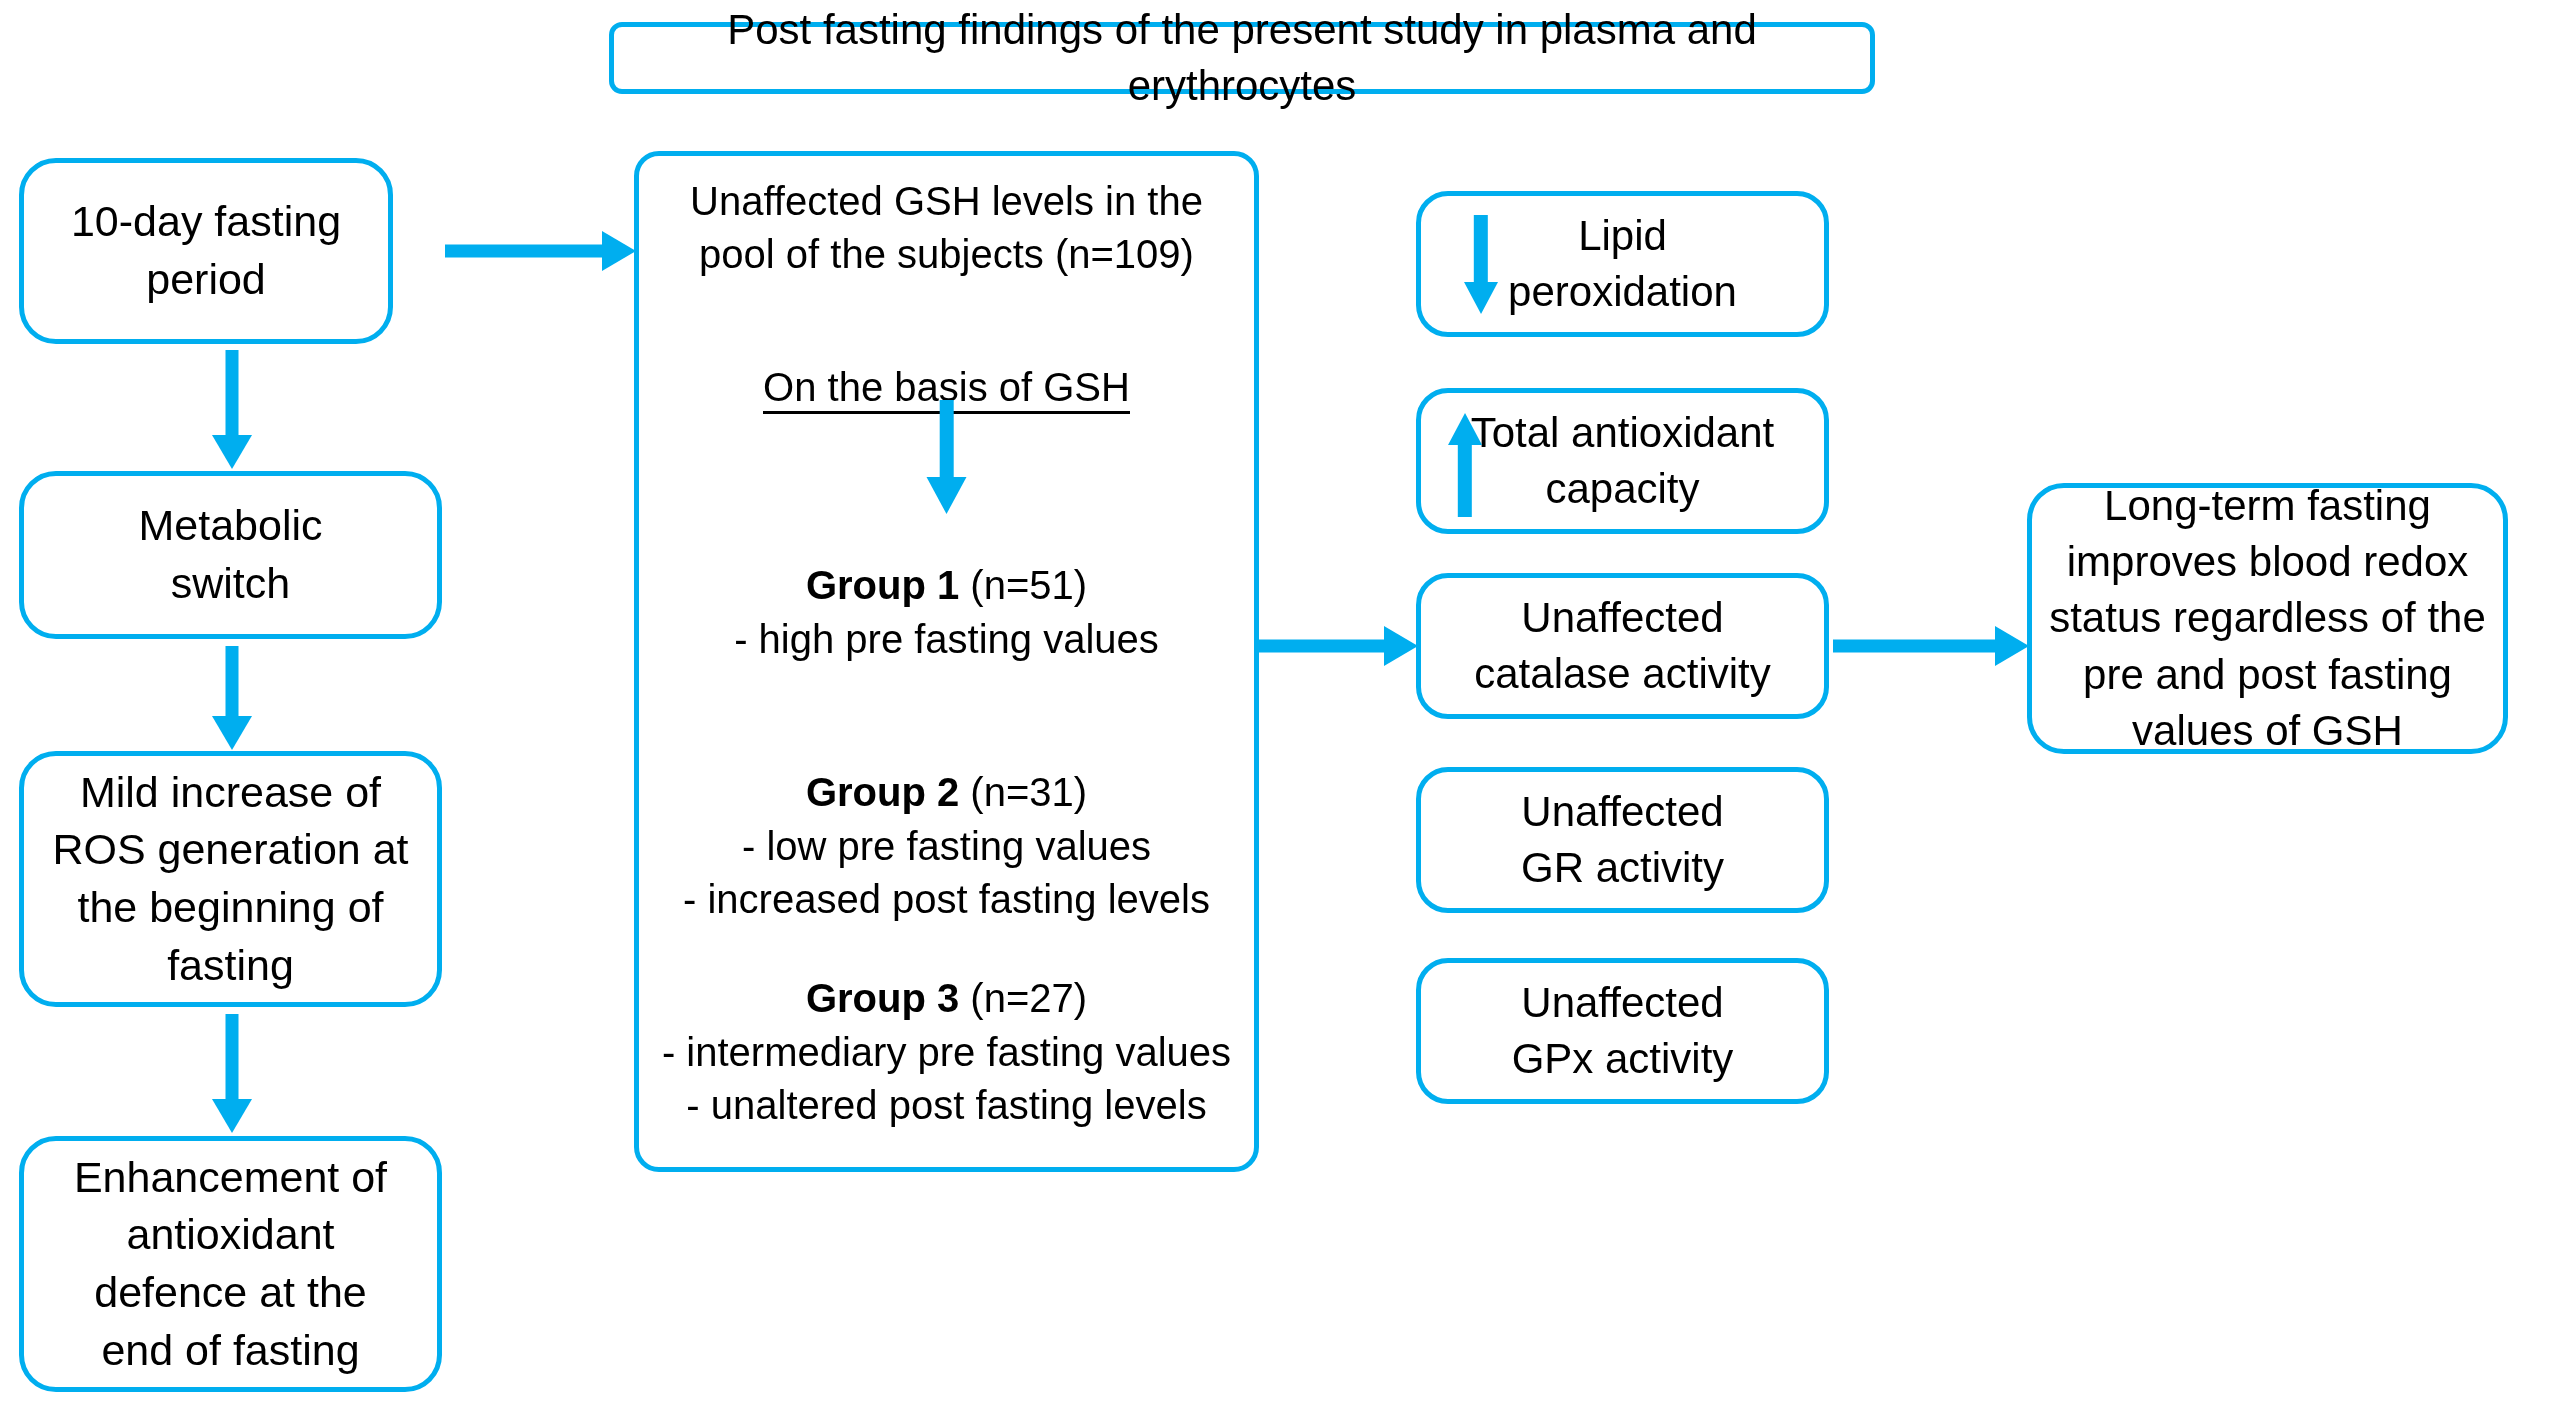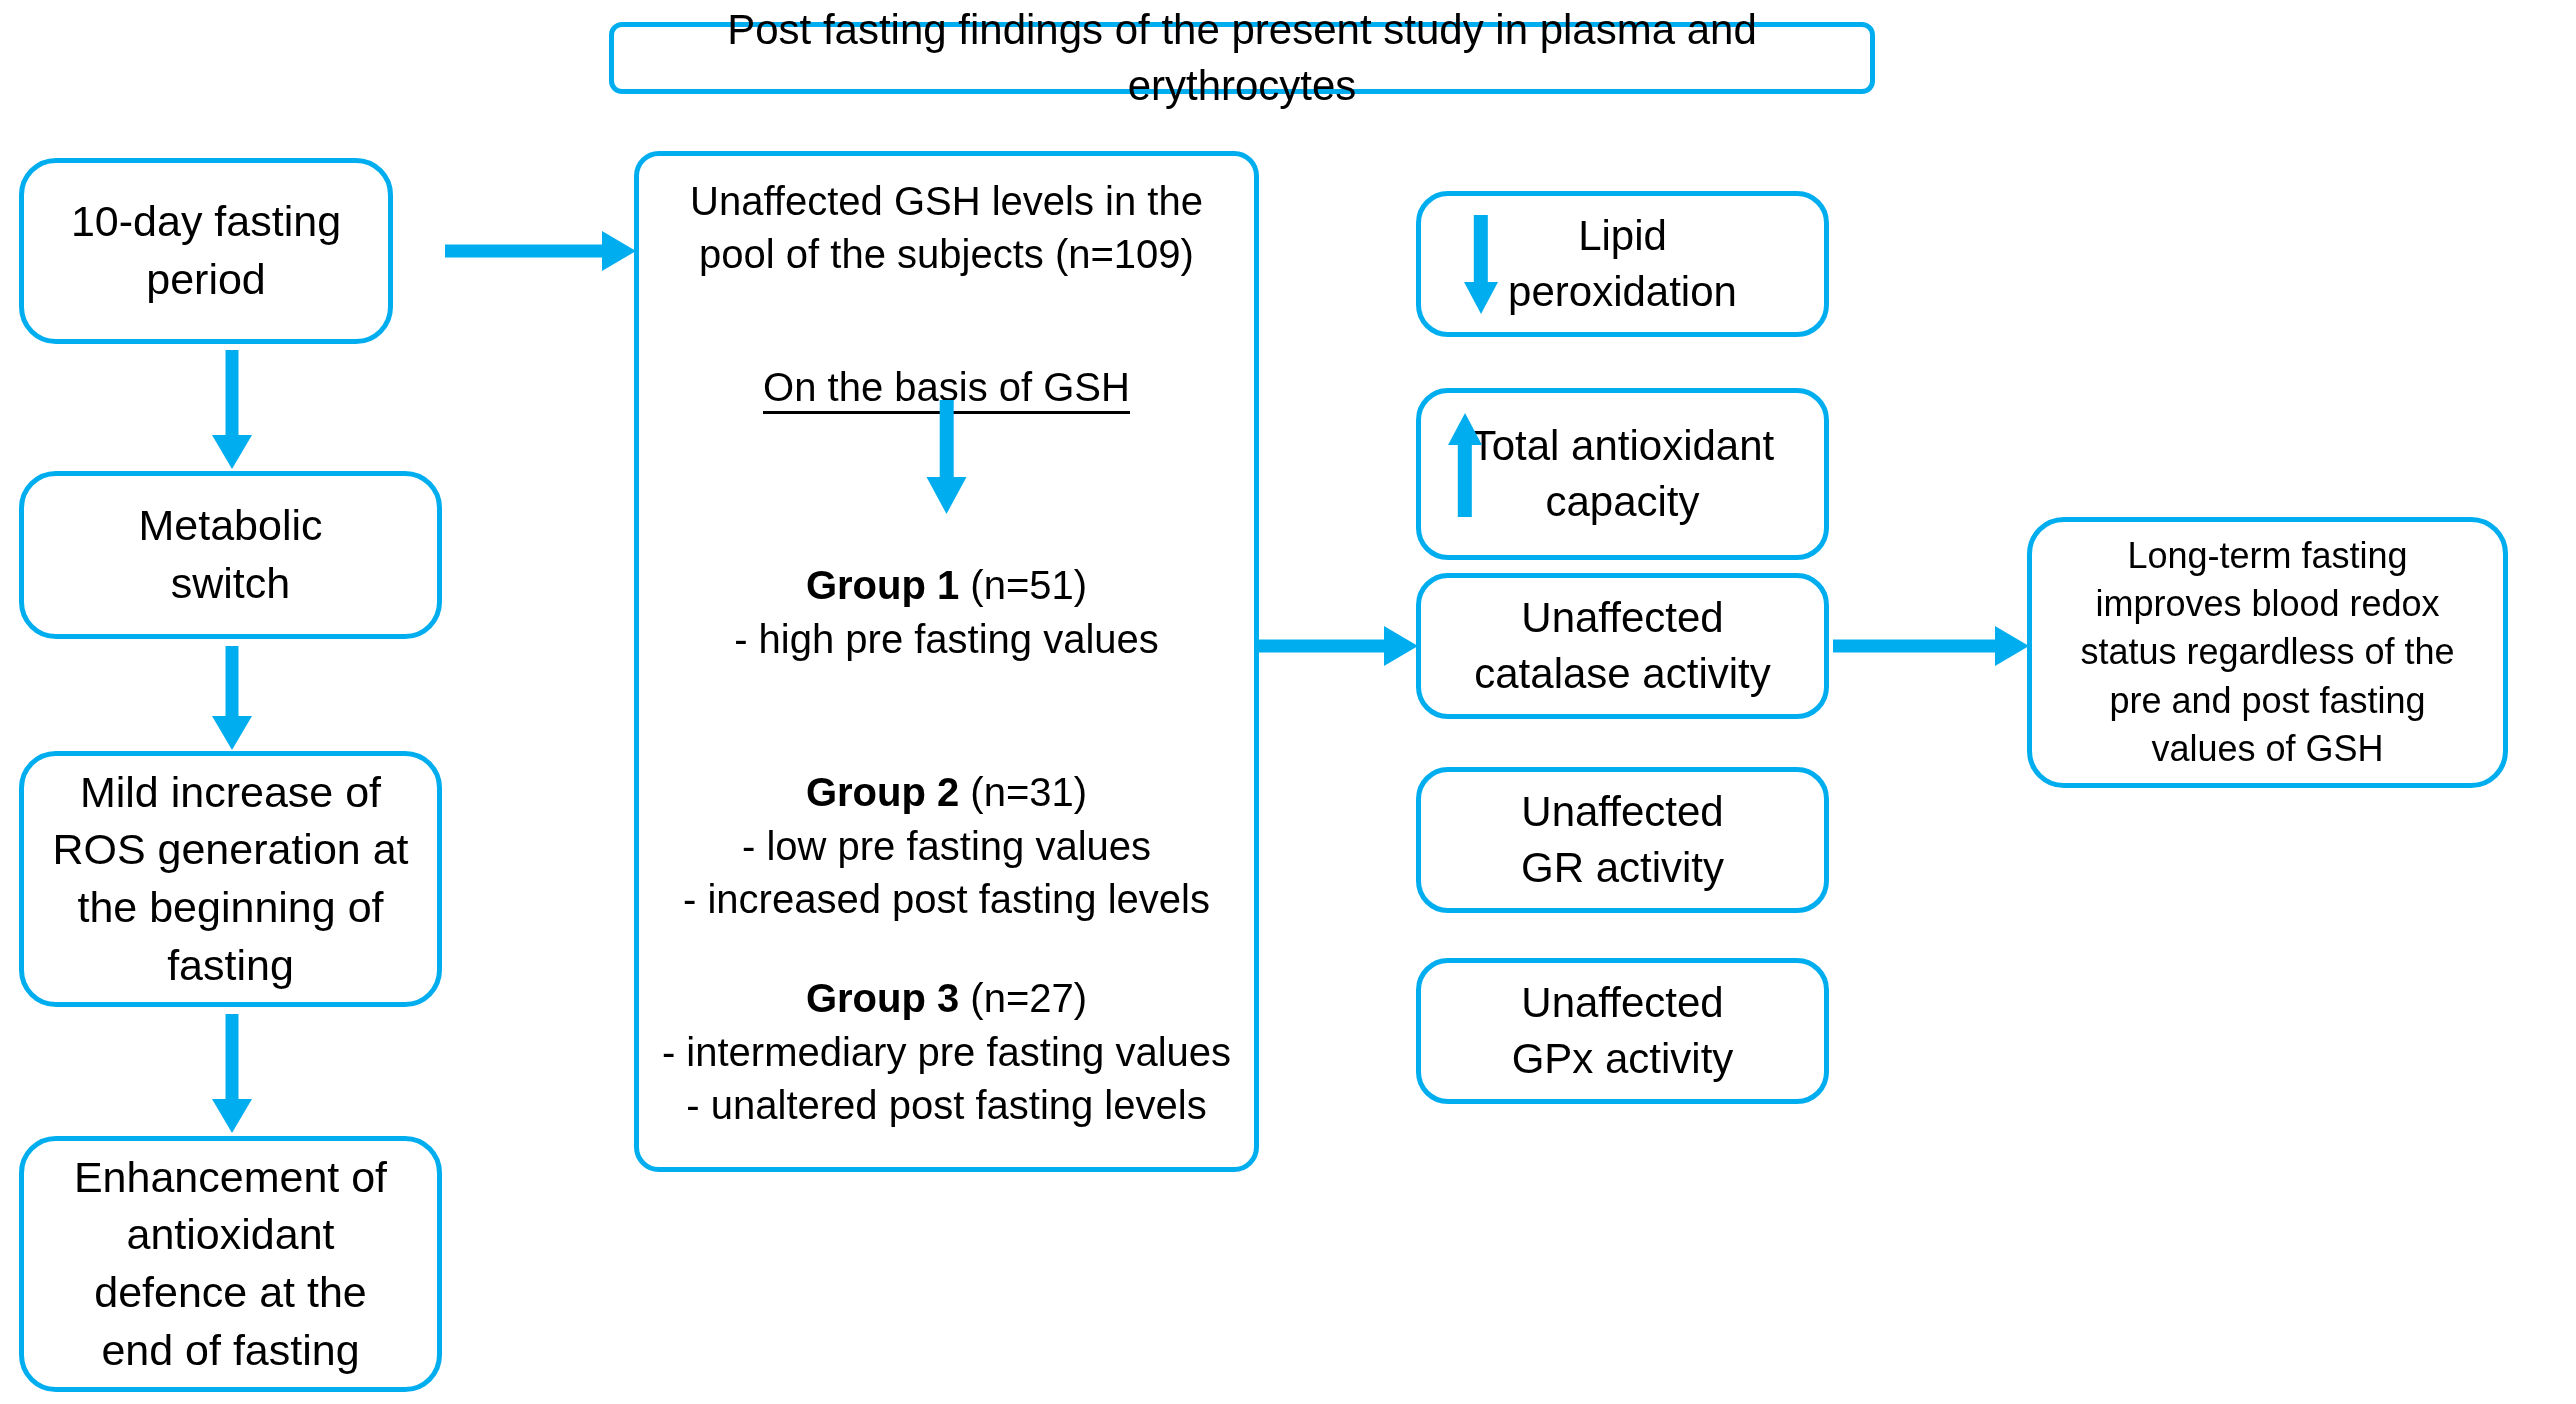--- a/index.html
+++ b/index.html
@@ -145,21 +145,21 @@
 
   
   #node-lipid-peroxidation {
     left: 1416px; top: 191px;
     width: 413px;  height: 146px;
     border-radius: 32px;
     font-size: 42px;
   }
   #node-total-antioxidant {
     left: 1416px; top: 388px;
-    width: 413px;  height: 172px;
+    width: 413px;  height: 146px;
     border-radius: 32px;
     font-size: 42px;
   }
   #node-catalase {
     left: 1416px; top: 573px;
     width: 413px;  height: 146px;
     border-radius: 32px;
     font-size: 42px;
   }
   #node-gr-activity {
@@ -199,24 +199,24 @@
   #arrow-down-lipid { left: 1472px; top: 215px; height: 99px; }
   #arrow-down-lipid .bar { top: 0; height: 70px; }
   #arrow-down-lipid .tip { top: 67px; border-top: 32px solid #00AEEF; }
   
   #arrow-up-tac { left: 1456px; top: 413px; height: 104px; }
   #arrow-up-tac .bar { bottom: 0; height: 74px; }
   #arrow-up-tac .tip { top: 0; border-bottom: 32px solid #00AEEF; }
 
   
   #node-conclusion {
-    left: 2027px; top: 517px;
+    left: 2027px; top: 483px;
     width: 481px;  height: 271px;
     border-radius: 37px;
-    font-size: 36px;
+    font-size: 42px;
   }
 
   
   .v-arrow {
     position: absolute;
     width: 32px;
   }
   .v-arrow .shaft {
     position: absolute;
     left: 50%;

